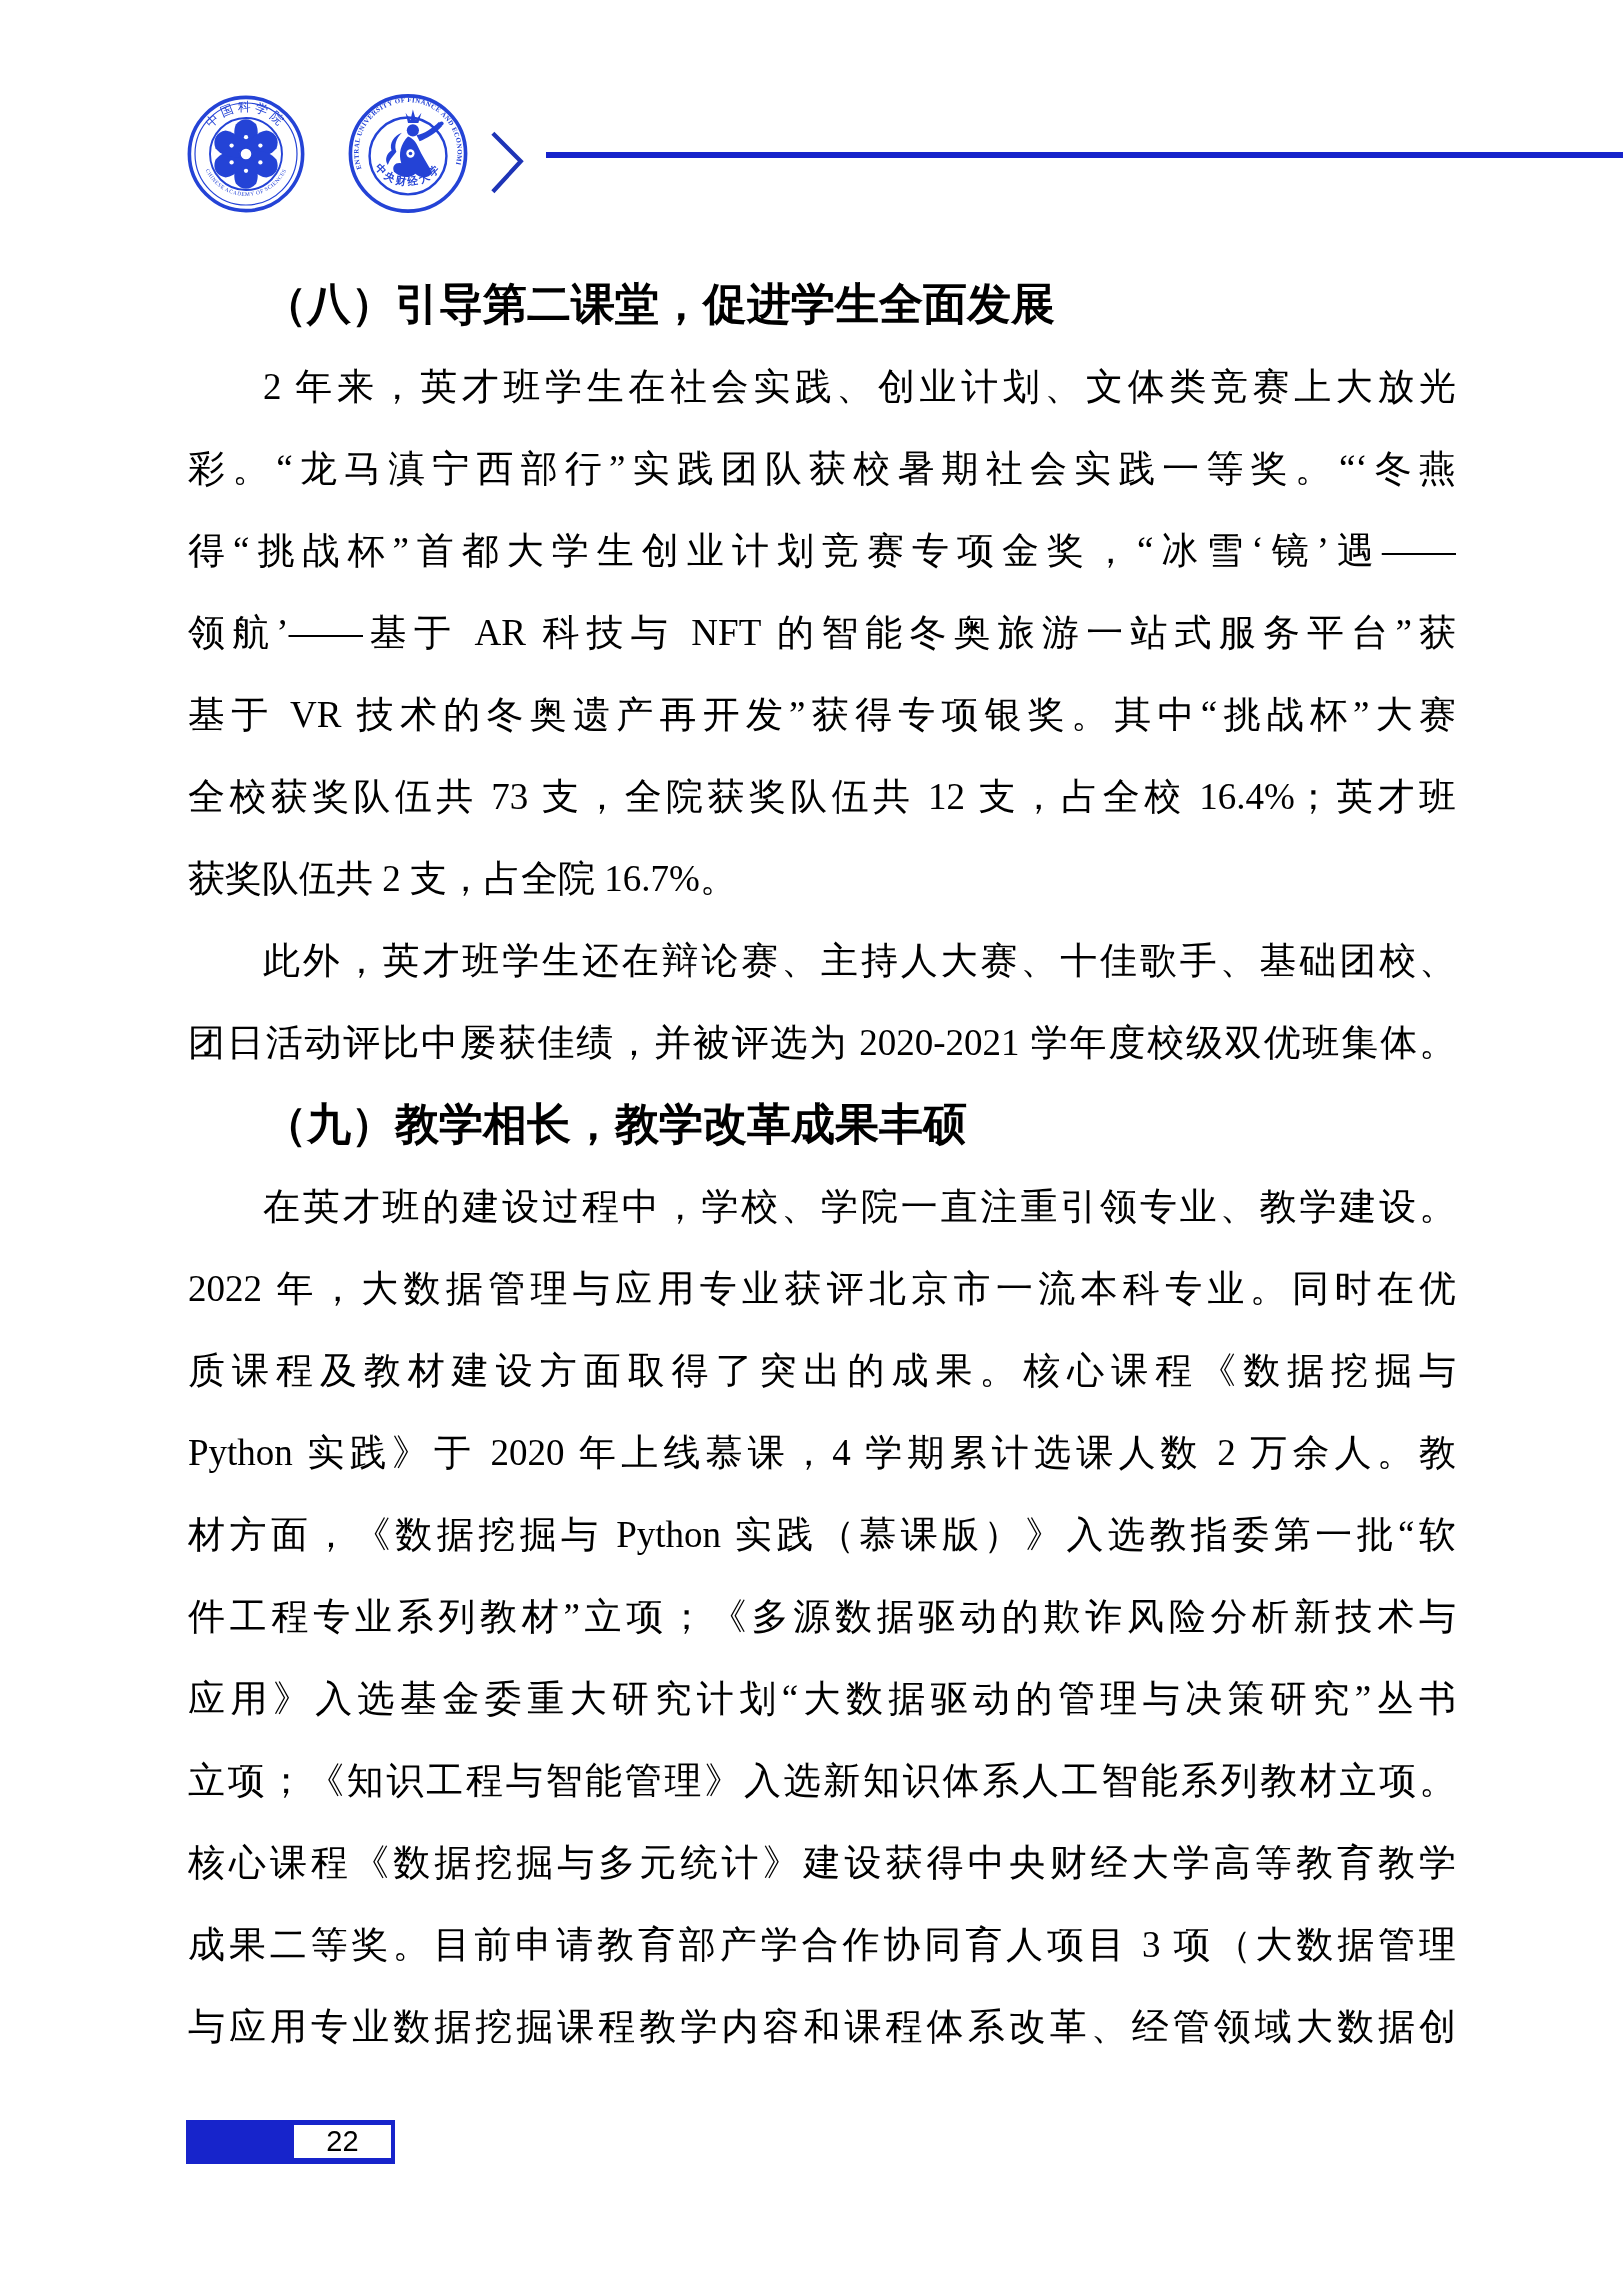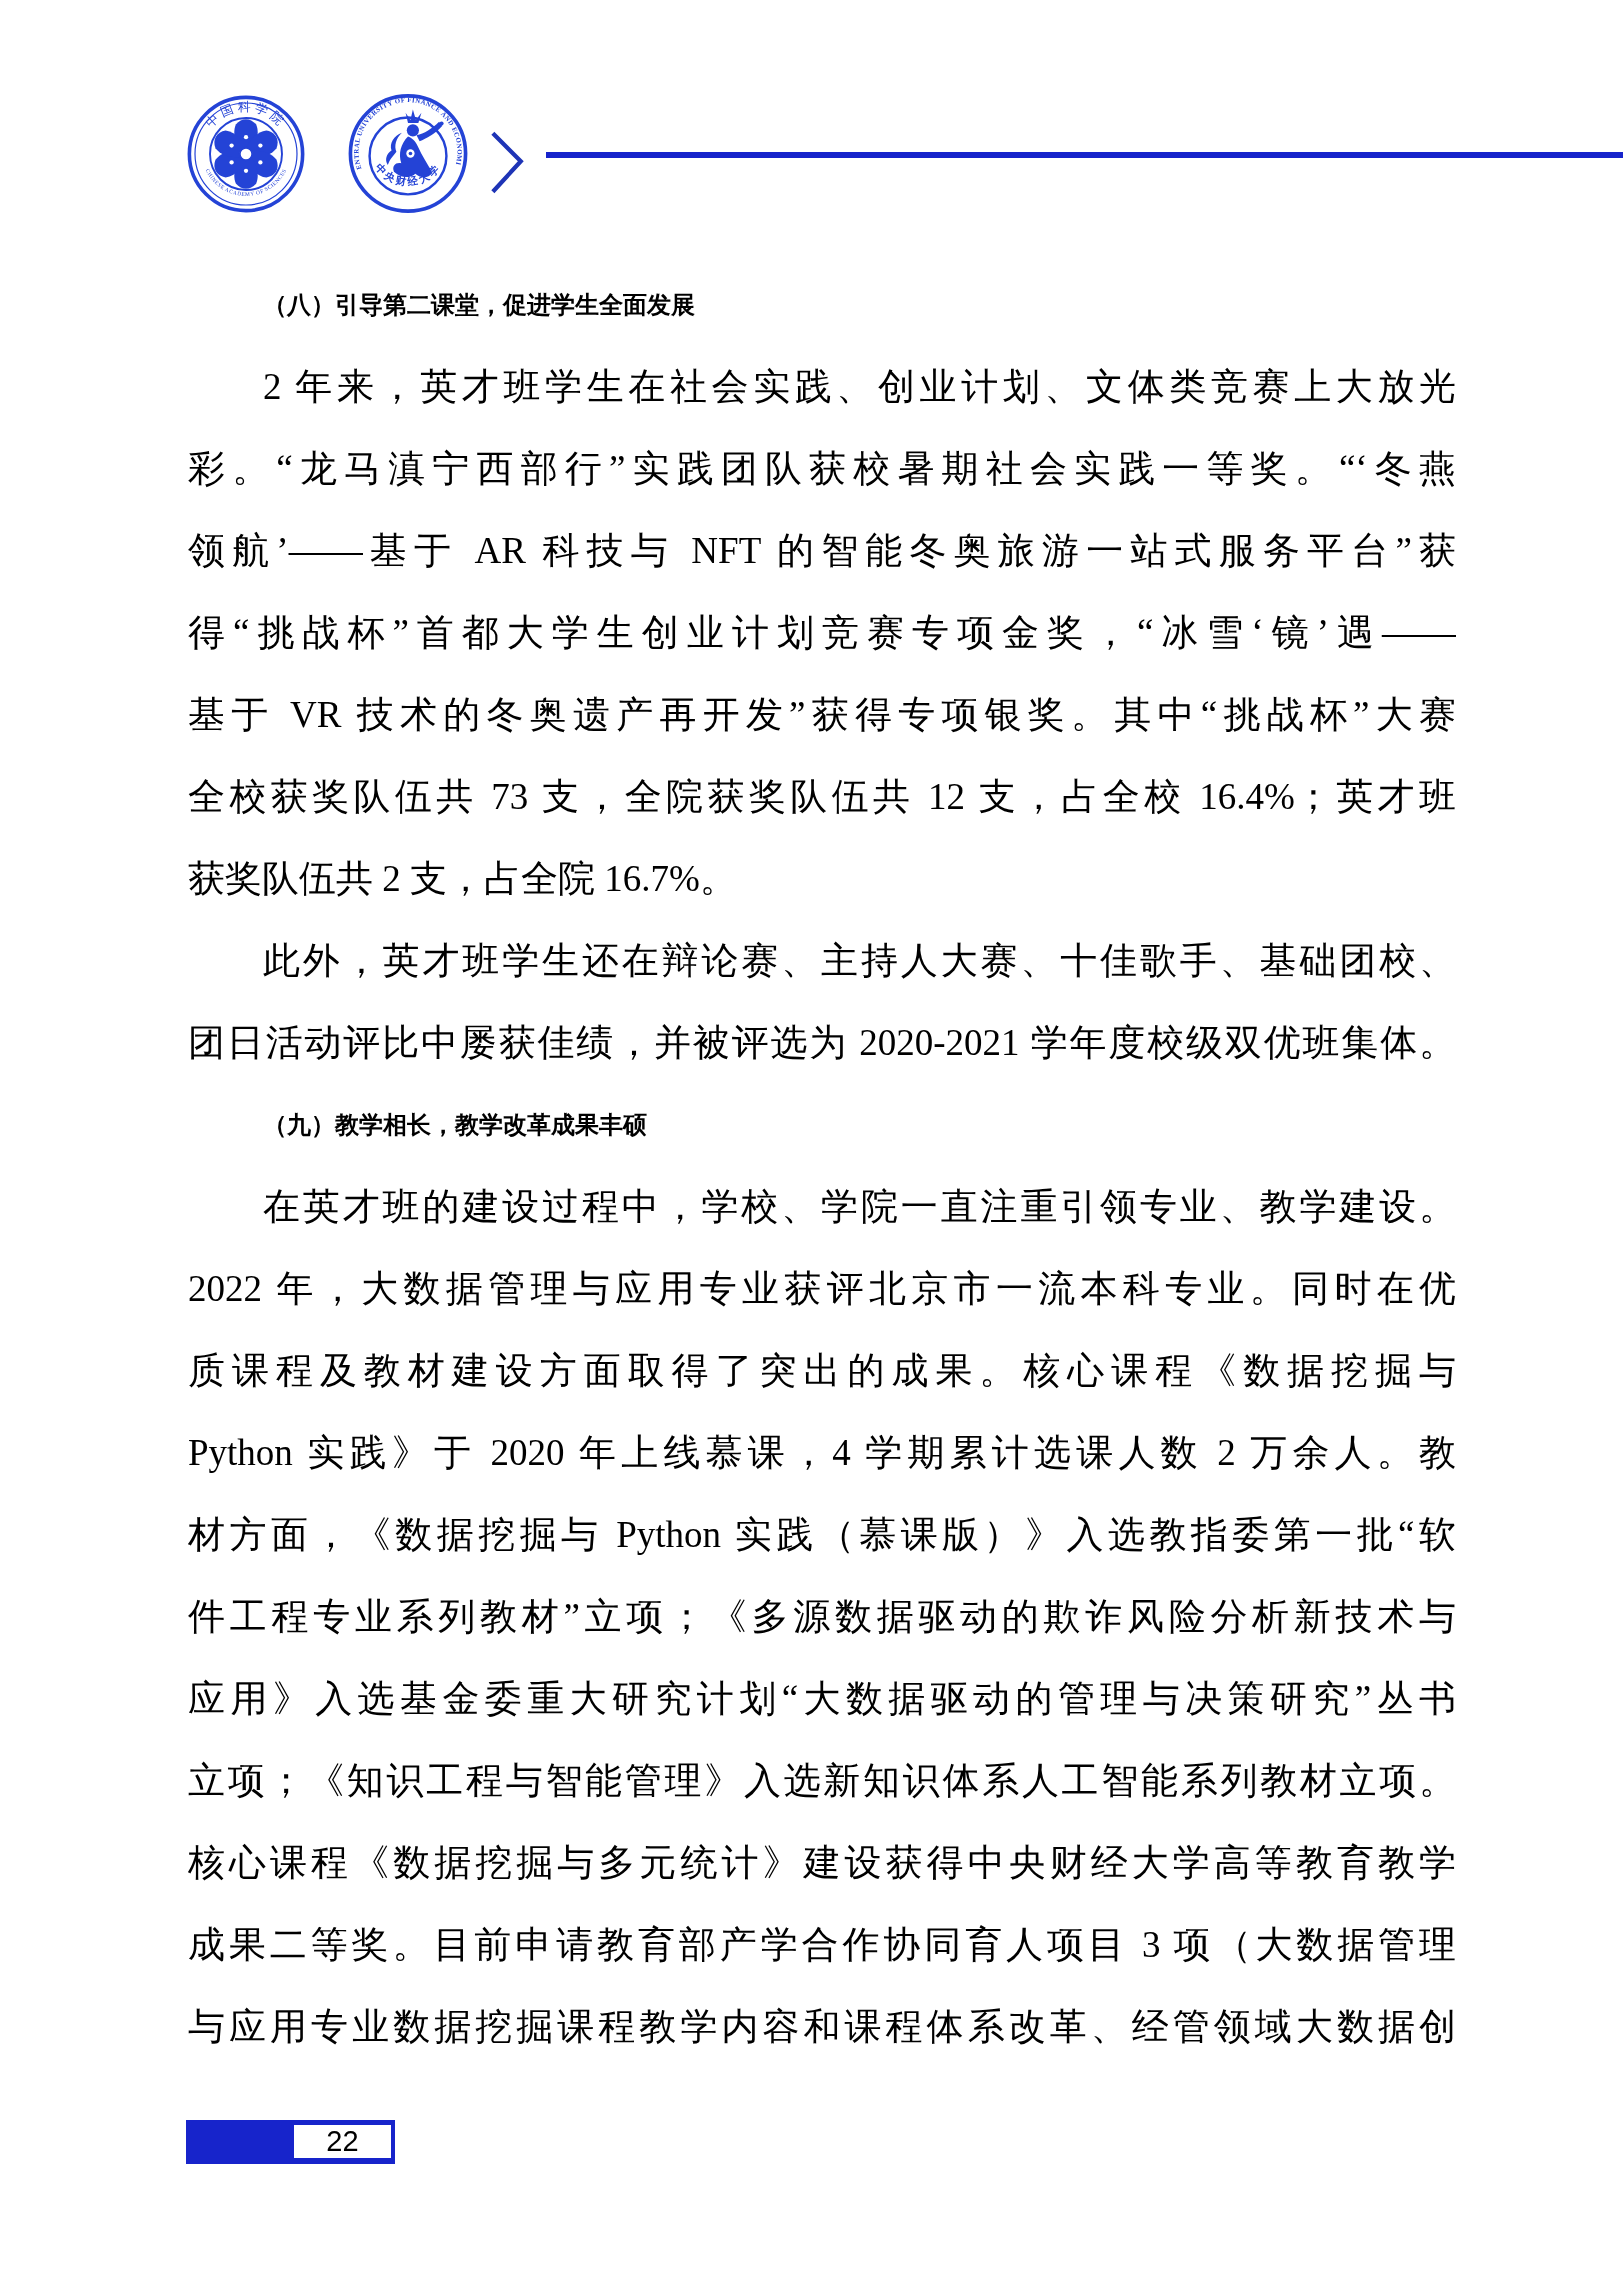--- a/index.html
+++ b/index.html
@@ -36,21 +36,21 @@
   .jl{ 
     white-space:normal;
     overflow:hidden;
     text-align:justify;
     text-align-last:justify;
     font-family:Liberation Serif, serif;
   }
   .indent{text-indent:75px;}
   .heading{
     font-weight:bold;
-    font-size:24px;
+    font-size:44px;
     white-space:nowrap;
     text-align:left;
   }
   
   .footer-bar{
     position:absolute;left:186px;top:2120px;
     width:193px;height:44px;
     background:var(--accent);
     padding-left:16px;
   }
@@ -135,22 +135,22 @@
     </svg>
     <div class="rule"></div>
   </div>
 
   <main class="textcol">
 
     <div class="line heading indent">（八）引导第二课堂，促进学生全面发展</div>
 
     <div class="line jl indent">2 年来，英才班学生在社会实践、创业计划、文体类竞赛上大放光</div>
     <div class="line jl">彩。“龙马滇宁西部行”实践团队获校暑期社会实践一等奖。“‘冬燕</div>
+    <div class="line jl">得“挑战杯”首都大学生创业计划竞赛专项金奖，“冰雪‘镜’遇——</div>
     <div class="line jl">领航’——基于 AR 科技与 NFT 的智能冬奥旅游一站式服务平台”获</div>
-    <div class="line jl">得“挑战杯”首都大学生创业计划竞赛专项金奖，“冰雪‘镜’遇——</div>
     <div class="line jl">基于 VR 技术的冬奥遗产再开发”获得专项银奖。其中“挑战杯”大赛</div>
     <div class="line jl">全校获奖队伍共 73 支，全院获奖队伍共 12 支，占全校 16.4%；英才班</div>
     <div class="line">获奖队伍共 2 支，占全院 16.7%。</div>
 
     <div class="line jl indent">此外，英才班学生还在辩论赛、主持人大赛、十佳歌手、基础团校、</div>
     <div class="line jl">团日活动评比中屡获佳绩，并被评选为 2020-2021 学年度校级双优班集体。</div>
 
     <div class="line heading indent">（九）教学相长，教学改革成果丰硕</div>
 
     <div class="line jl indent">在英才班的建设过程中，学校、学院一直注重引领专业、教学建设。</div>

